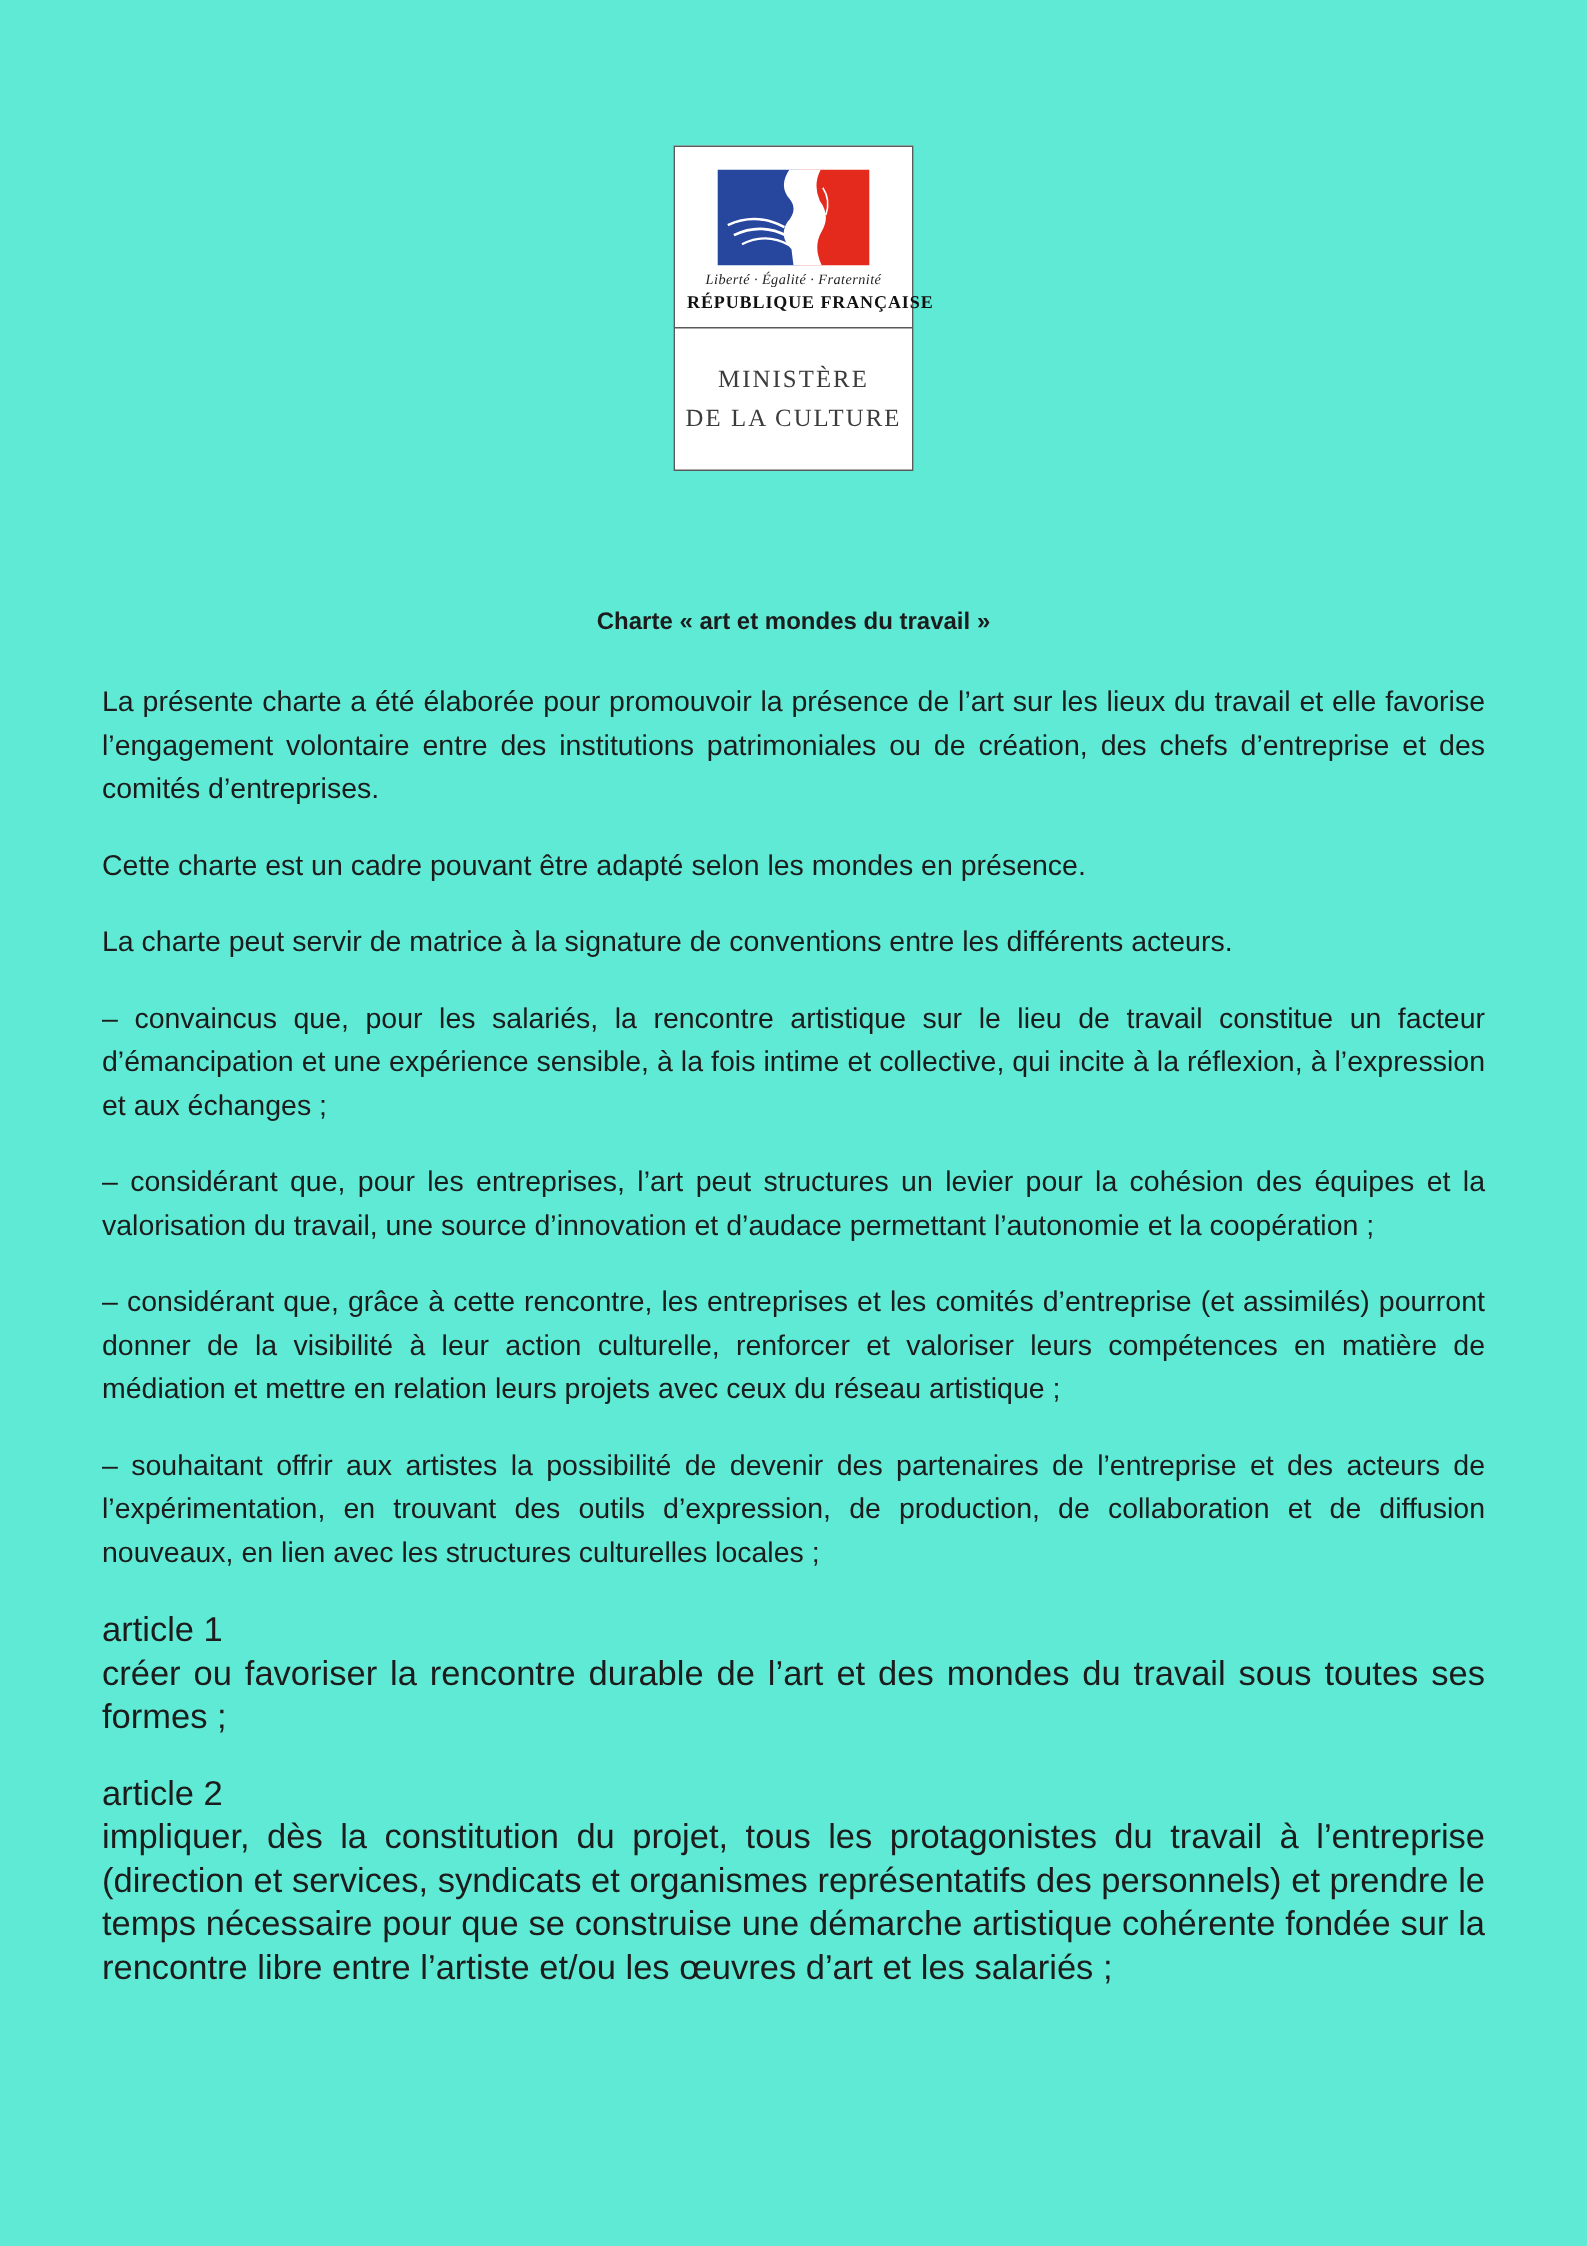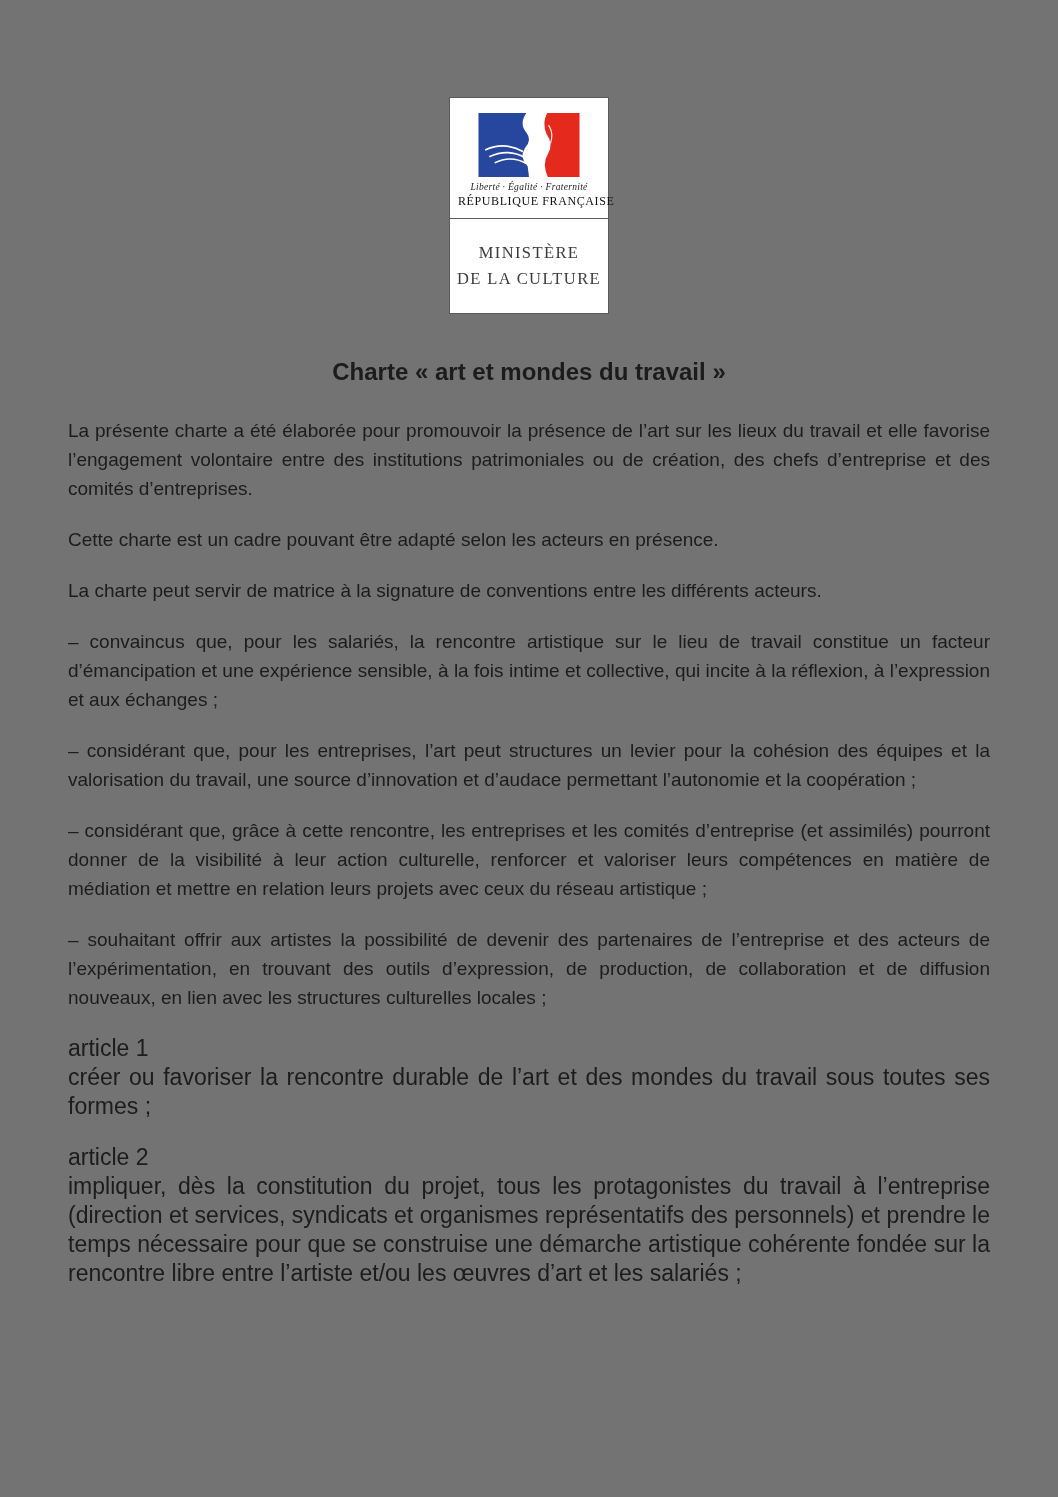--- a/index.html
+++ b/index.html
@@ -1,21 +1,21 @@
 <!DOCTYPE html>
 <html lang="fr"><head>
 <meta charset="utf-8">
 <style>
   html, body { margin: 0; padding: 0; background: #ffffff; }
   .page {
     position: relative;
     width: 1058px;
     height: 1497px;
     margin: 0 auto;
-    background: #737373;
+    background: #5eead4;
     font-family: "Liberation Sans", sans-serif;
     color: #1c1c1c;
     box-sizing: border-box;
     padding-top: 97px;
     overflow: hidden;
   }
   
   .logo-box {
     width: 158px;
     margin: 0 auto;
@@ -32,44 +32,44 @@
     font-family: "Liberation Serif", serif;
     font-style: italic;
     font-size: 9.5px;
     letter-spacing: 0.3px;
     color: #222;
     margin-top: 5px;
     white-space: nowrap;
   }
   .republic {
     font-family: "Liberation Serif", serif;
-    font-weight: normal;
+    font-weight: bold;
     font-size: 12px;
     letter-spacing: 0.6px;
     color: #111;
     margin-top: 2px;
     white-space: nowrap;
   }
   .logo-bottom {
     height: 94px;
     display: flex;
     flex-direction: column;
     justify-content: center;
     text-align: center;
     font-family: "Liberation Serif", serif;
     font-size: 16.5px;
     letter-spacing: 1.4px;
     color: #3c3c3c;
     line-height: 1.55;
   }
   
   .doc-title {
-    margin-top: 44px;
+    margin-top: 92px;
     text-align: center;
-    font-size: 24px;
+    font-size: 16px;
     font-weight: bold;
     color: #1c1c1c;
   }
   .content {
     padding: 30px 68px 0;
   }
   .para {
     margin: 0 0 22px;
     font-size: 19px;
     line-height: 29px;
@@ -108,21 +108,21 @@
     <div class="logo-bottom">
       <div>MINISTÈRE</div>
       <div>DE LA CULTURE</div>
     </div>
   </div>
 
   <div class="doc-title">Charte « art et mondes du travail »</div>
 
   <div class="content">
     <p class="para">La présente charte a été élaborée pour promouvoir la présence de l’art sur les lieux du travail et elle favorise l’engagement volontaire entre des institutions patrimoniales ou de création, des chefs d’entreprise et des comités d’entreprises.</p>
-    <p class="para">Cette charte est un cadre pouvant être adapté selon les acteurs en présence.</p>
+    <p class="para">Cette charte est un cadre pouvant être adapté selon les mondes en présence.</p>
     <p class="para">La charte peut servir de matrice à la signature de conventions entre les différents acteurs.</p>
     <p class="para">– convaincus que, pour les salariés, la rencontre artistique sur le lieu de travail constitue un facteur d’émancipation et une expérience sensible, à la fois intime et collective, qui incite à la réflexion, à l’expression et aux échanges ;</p>
     <p class="para">– considérant que, pour les entreprises, l’art peut structures un levier pour la cohésion des équipes et la valorisation du travail, une source d’innovation et d’audace permettant l’autonomie et la coopération ;</p>
     <p class="para">– considérant que, grâce à cette rencontre, les entreprises et les comités d’entreprise (et assimilés) pourront donner de la visibilité à leur action culturelle, renforcer et valoriser leurs compétences en matière de médiation et mettre en relation leurs projets avec ceux du réseau artistique ;</p>
     <p class="para">– souhaitant offrir aux artistes la possibilité de devenir des partenaires de l’entreprise et des acteurs de l’expérimentation, en trouvant des outils d’expression, de production, de collaboration et de diffusion nouveaux, en lien avec les structures culturelles locales ;</p>
 
     <div class="article-block">
       <div class="article-label">article 1</div>
       <div class="article-body">créer ou favoriser la rencontre durable de l’art et des mondes du travail sous toutes ses formes ;</div>
     </div>

